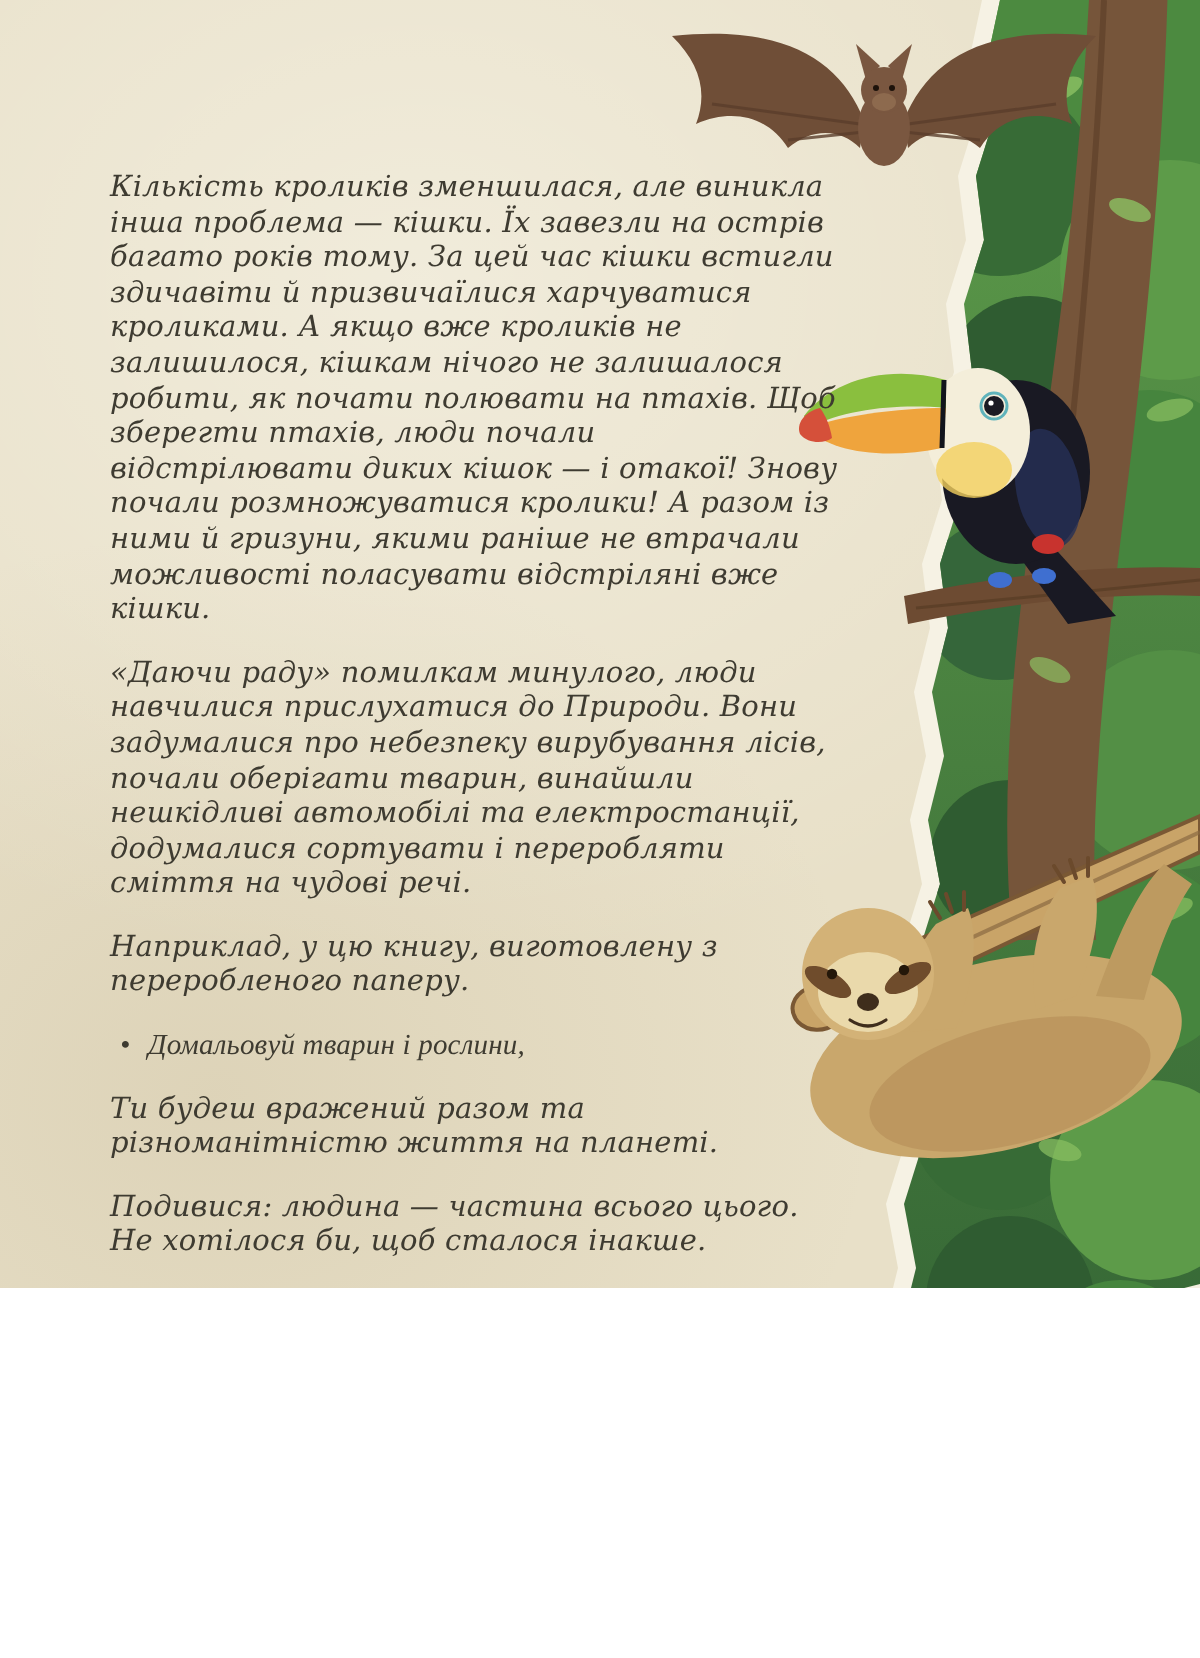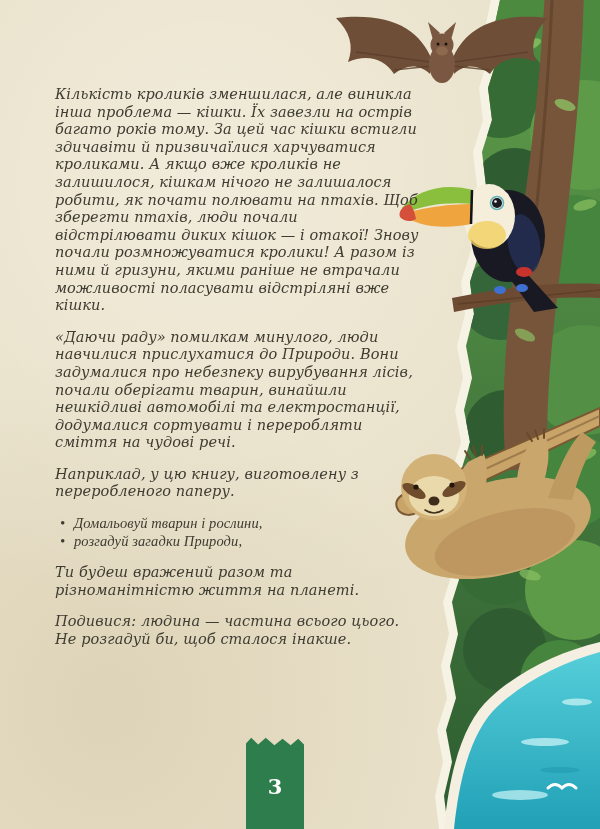--- a/index.html
+++ b/index.html
@@ -1,20 +1,20 @@
 <!DOCTYPE html>
 <html><head>
 <meta charset="utf-8">
 <style>
   * { margin:0; padding:0; box-sizing:border-box; }
   html,body { width:600px; height:829px; overflow:hidden; }
   body { font-family:"DejaVu Serif","Liberation Serif",serif; }
 
   .page {
-    position:relative; width:600px; height:829px; overflow:hidden;
+    position:relative; width:600px; height:644px; overflow:hidden;
     background:
       radial-gradient(120% 90% at 35% 22%, rgba(255,255,250,.38), rgba(255,255,250,0) 60%),
       radial-gradient(100% 80% at 18% 85%, rgba(165,145,102,.16), rgba(165,145,102,0) 55%),
       #e8e0c8;
   }
 
   .art { position:absolute; left:0; top:0; z-index:1; }
 
   .text-col {
     position:absolute; left:55px; top:86px; width:368px; z-index:2;
@@ -166,23 +166,22 @@
       <circle cx="446" cy="44" r="1.5" fill="#1d120a"></circle>
     </g>
   </svg>
 
   <main class="text-col">
     <p>Кількість кроликів зменшилася, але виникла інша проблема — кішки. Їх завезли на острів багато років тому. За цей час кішки встигли здичавіти й призвичаїлися харчуватися кроликами. А якщо вже кроликів не залишилося, кішкам нічого не залишалося робити, як почати полювати на птахів. Щоб зберегти птахів, люди почали відстрілювати диких кішок — і отакої! Знову почали розмножуватися кролики! А разом із ними й гризуни, якими раніше не втрачали можливості поласувати відстріляні вже кішки.</p>
     <p>«Даючи раду» помилкам минулого, люди навчилися прислухатися до Природи. Вони задумалися про небезпеку вирубування лісів, почали оберігати тварин, винайшли нешкідливі автомобілі та електростанції, додумалися сортувати і переробляти сміття на чудові речі.</p>
     <p>Наприклад, у цю книгу, виготовлену з переробленого паперу.</p>
     <ul class="activity-list">
       <li>Домальовуй тварин і рослини,</li>
-      <li>розгадуй загадки Природи,</li>
     </ul>
     <p>Ти будеш вражений разом та різноманітністю життя на планеті.</p>
-    <p>Подивися: людина — частина всього цього. Не розгадуй би, щоб сталося інакше.</p>
+    <p>Подивися: людина — частина всього цього. Не хотілося би, щоб сталося інакше.</p>
   </main>
 
   <div class="page-tab">
     <span>3</span>
   </div>
 
 </div>
 
 </body></html>

